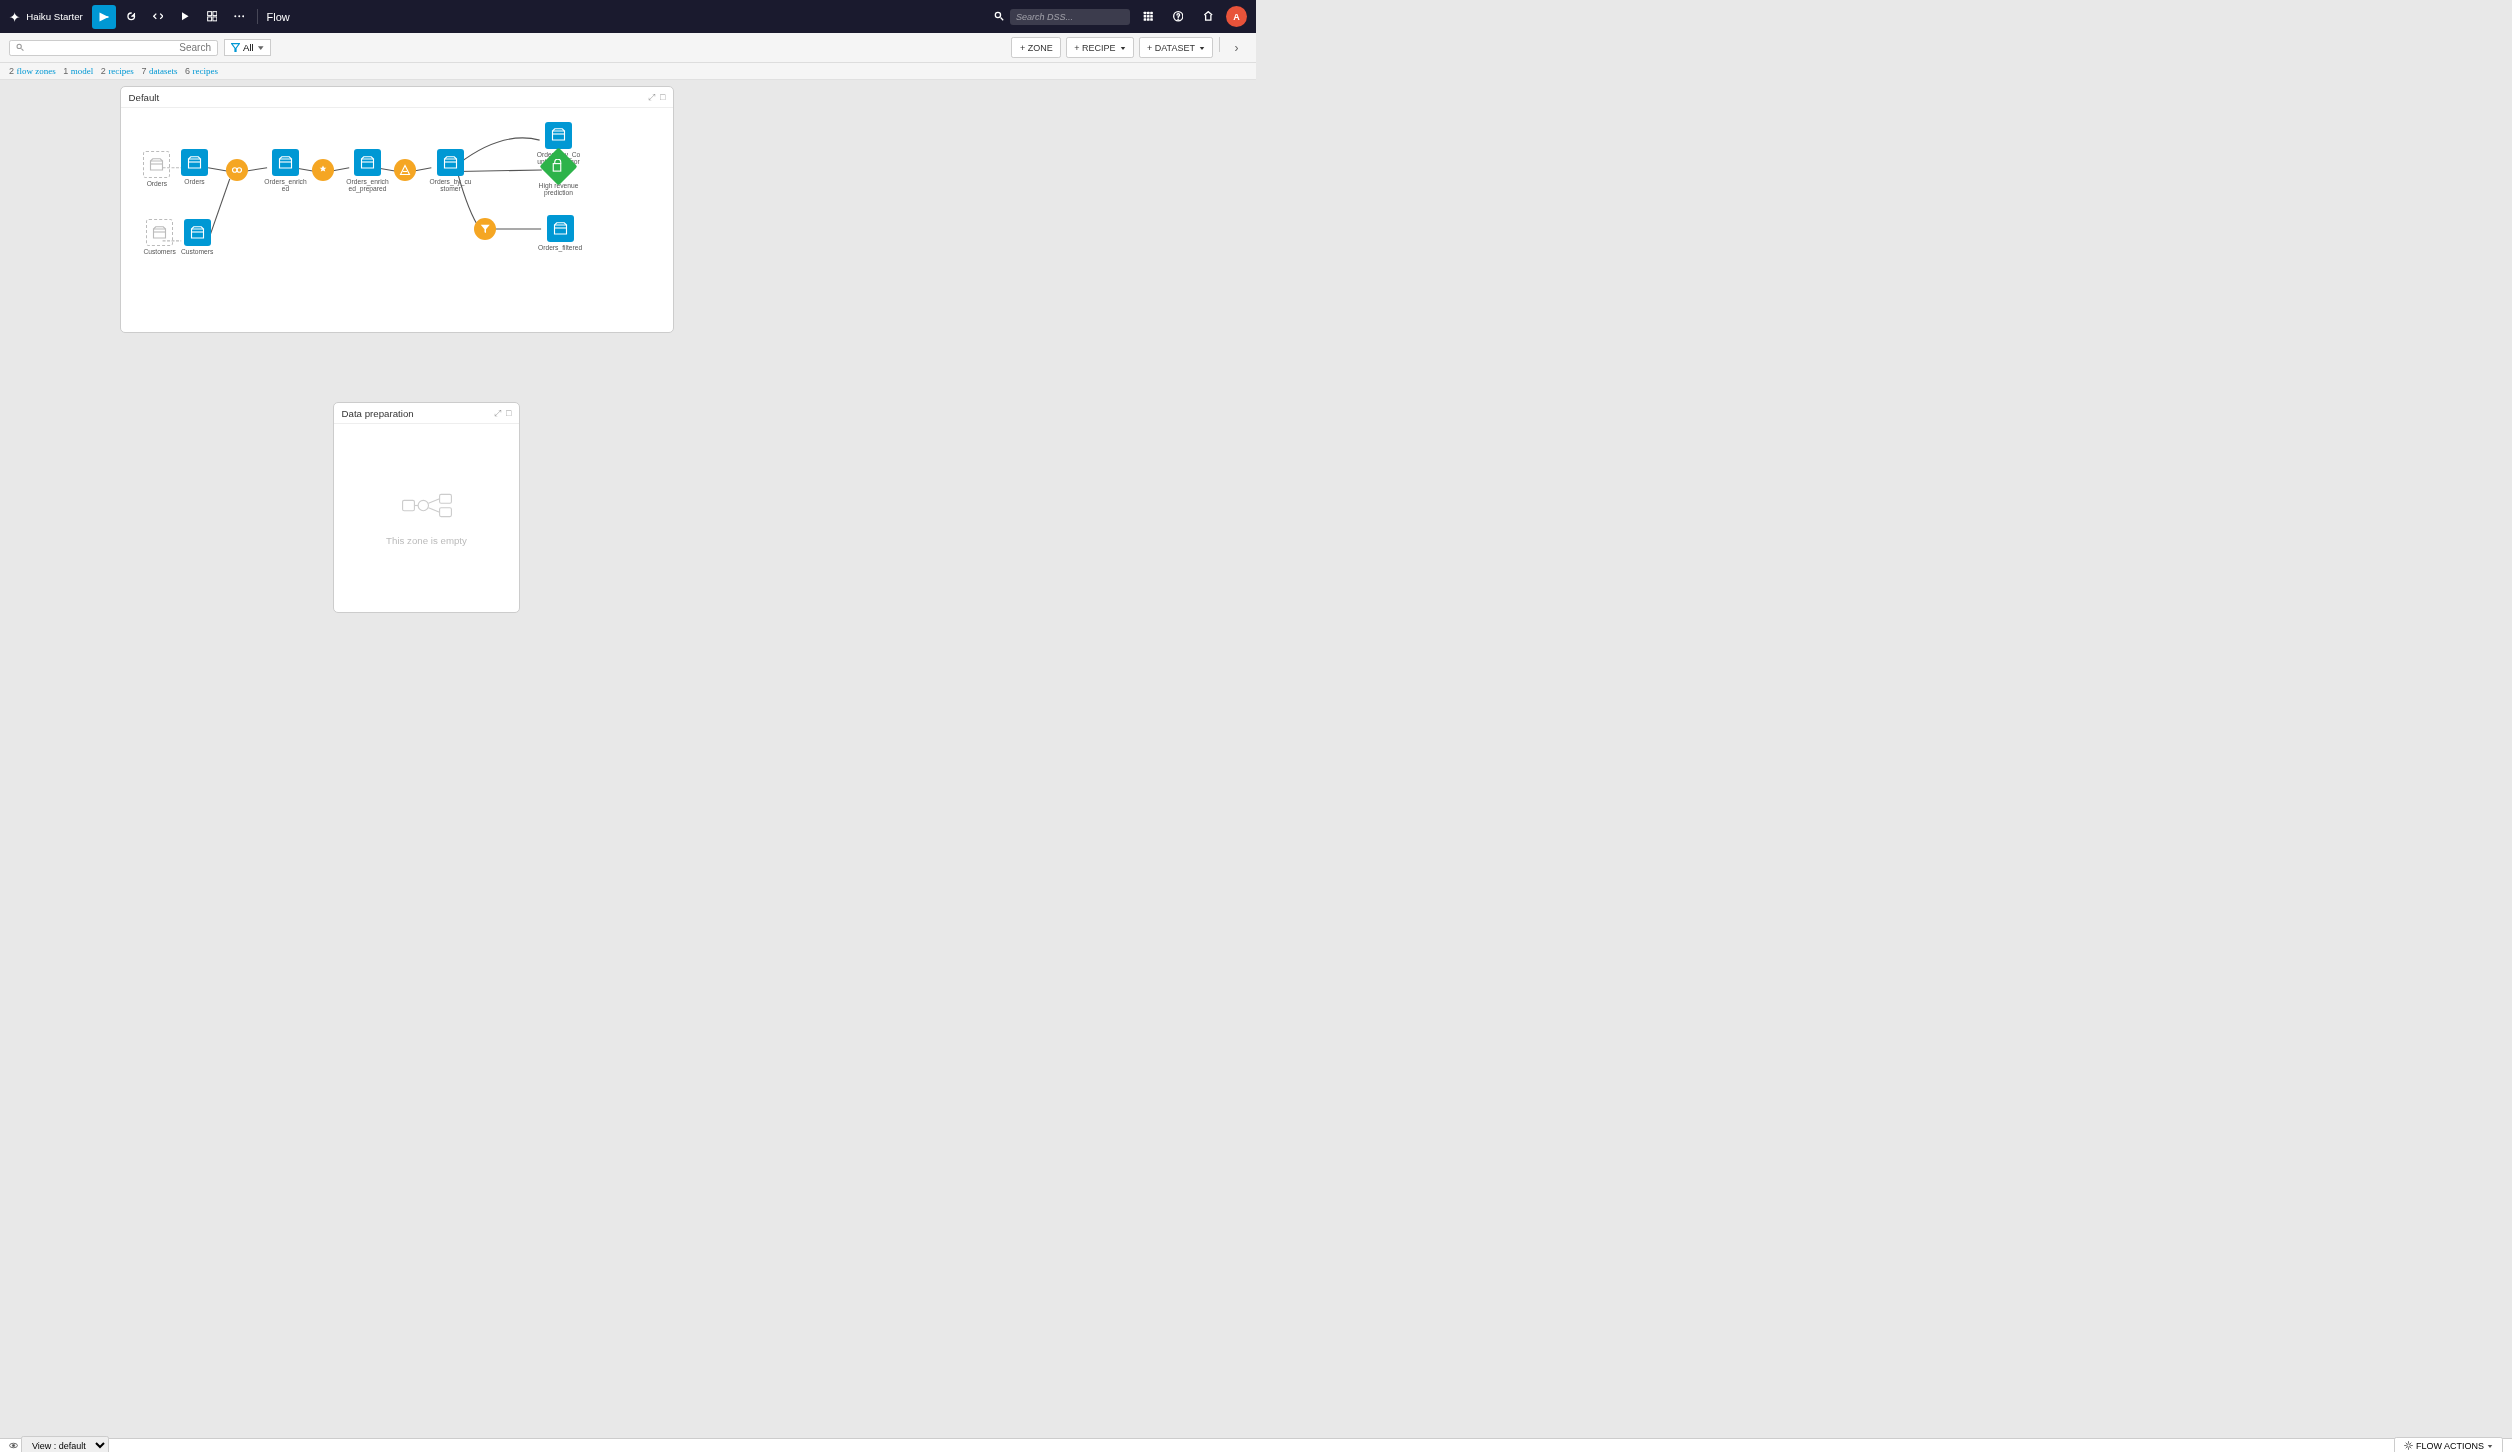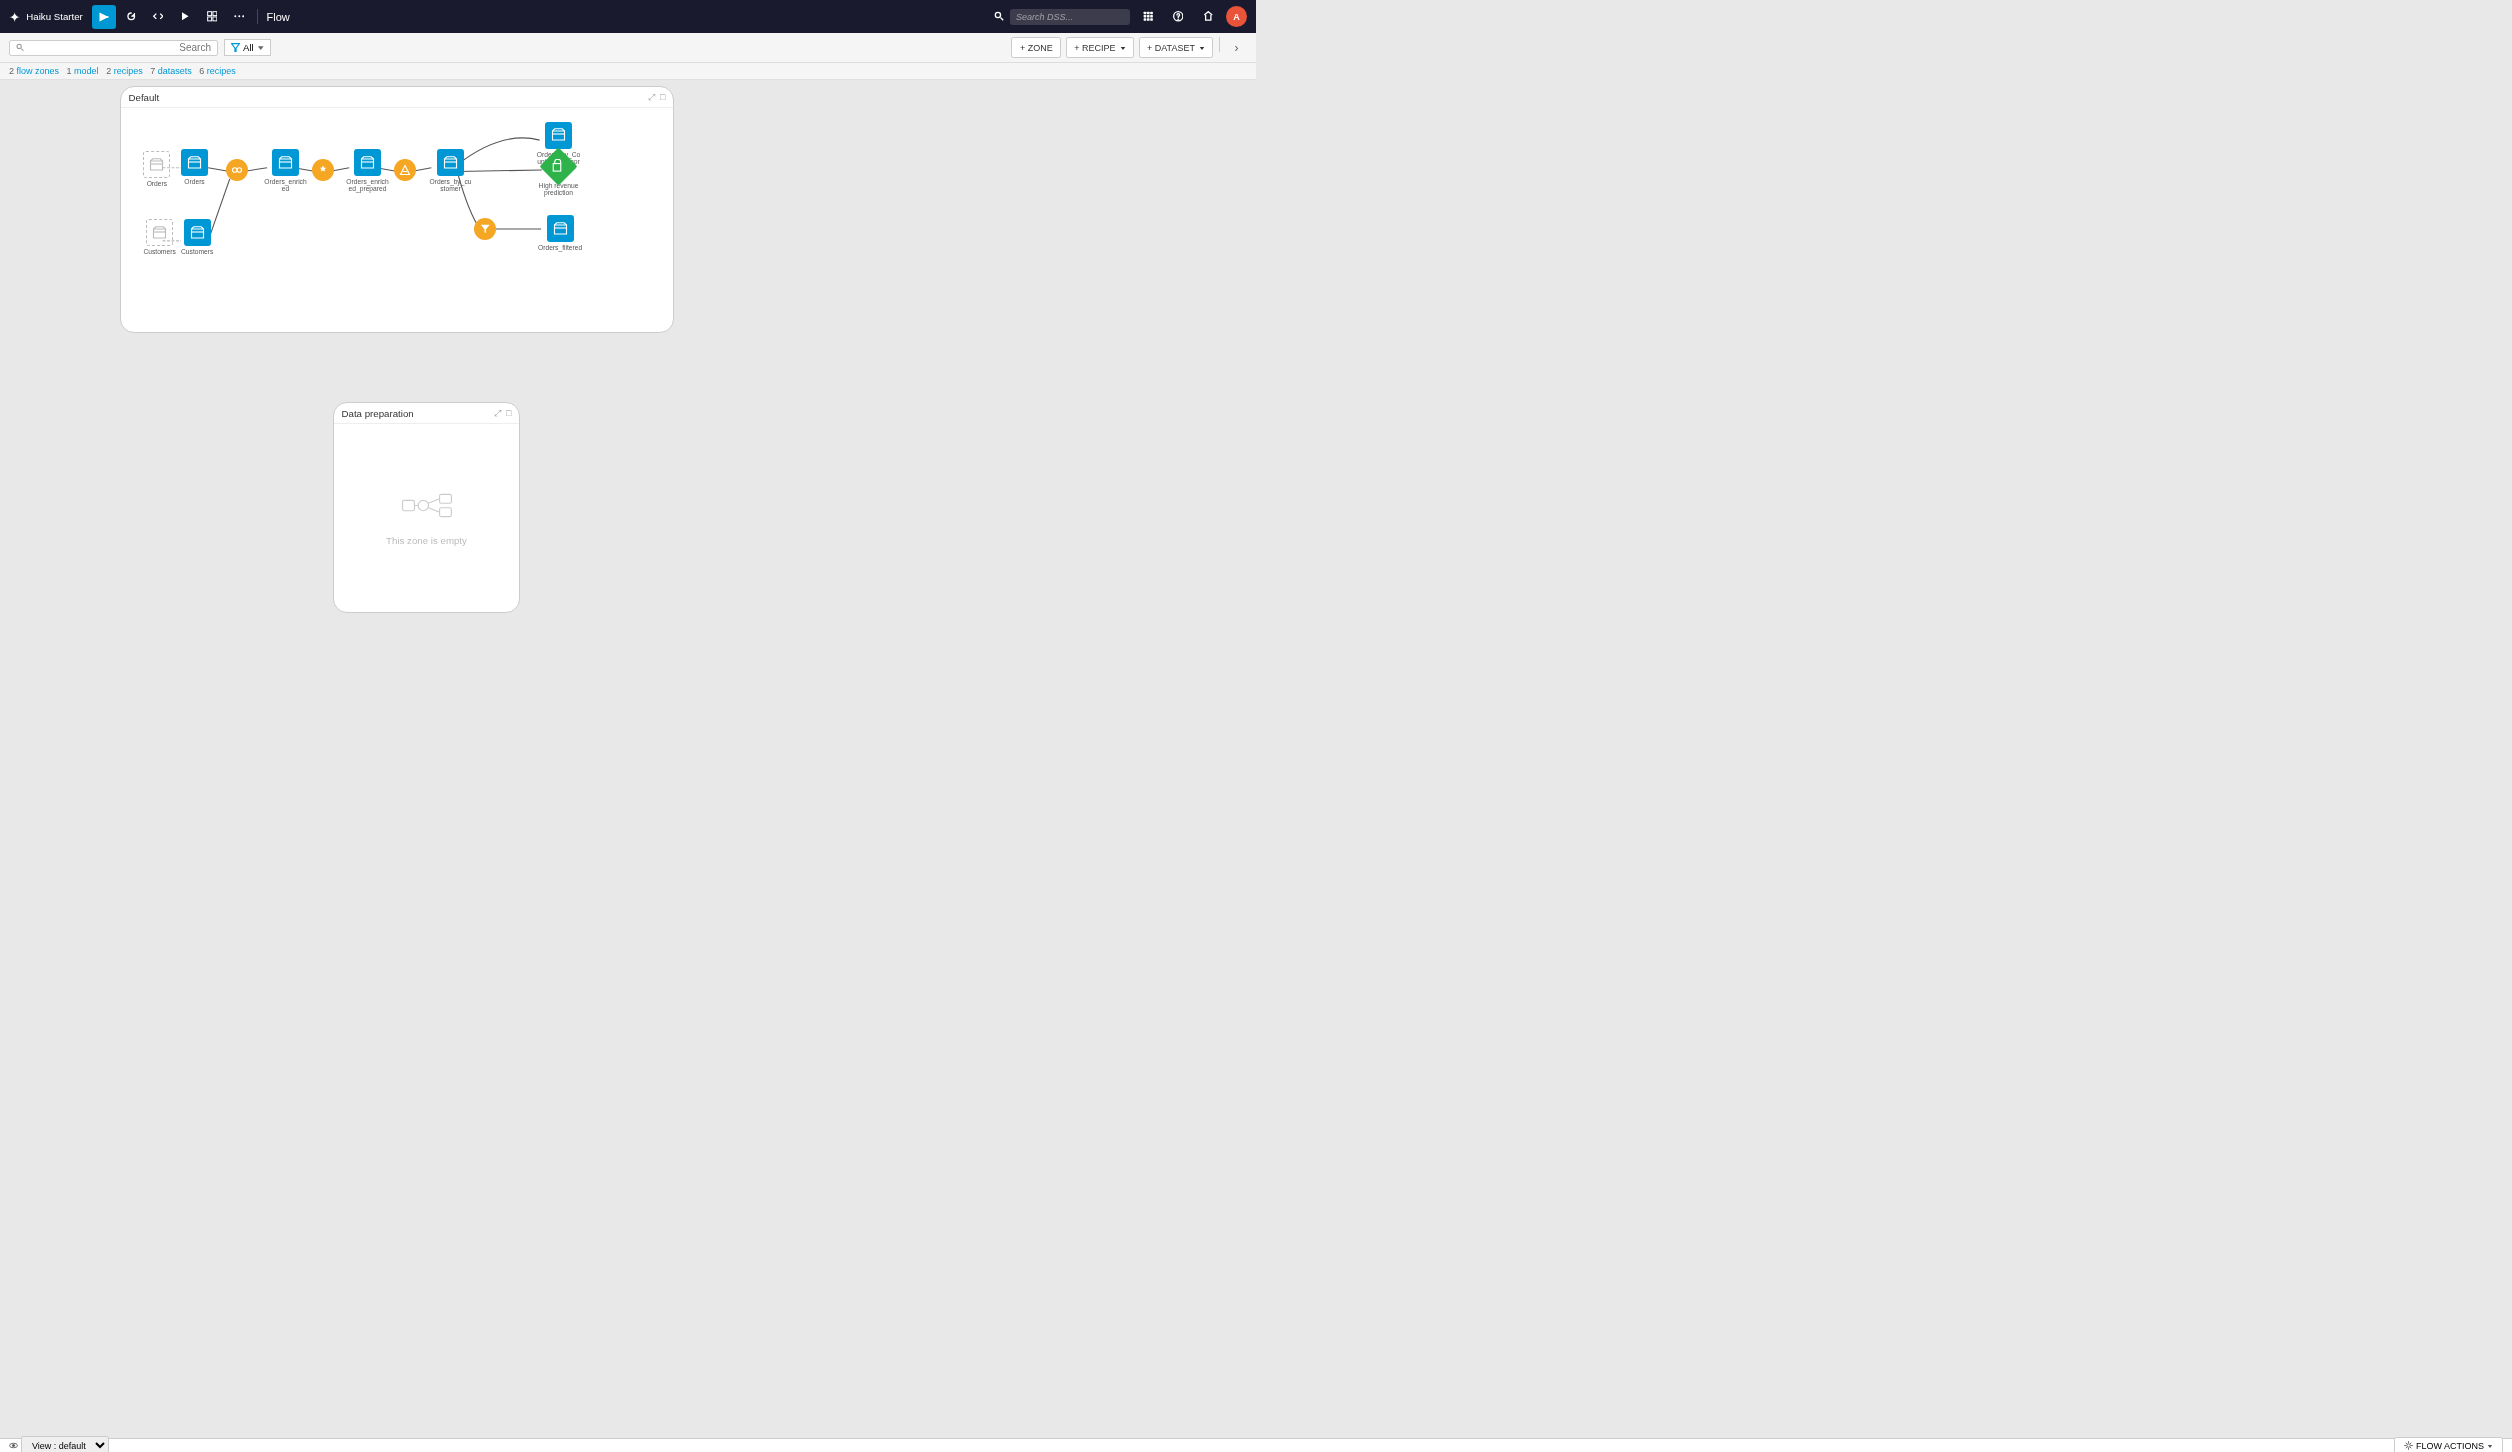--- a/index.html
+++ b/index.html
@@ -111,38 +111,38 @@
       color: #333;
     }
 
     
     .breadcrumb {
       padding: 3px 9px;
       font-size: 9px;
       background: #f5f5f5;
       border-bottom: 0.7px solid #e0e0e0;
     }
-    .breadcrumb a { color: #0098d4; text-decoration: none; cursor: pointer; }
+    .breadcrumb a { color: #0098d4; text-decoration: none; cursor: pointer; font-family: Liberation Serif, serif; }
     .breadcrumb span { color: #666; }
 
     
     .canvas {
       position: relative;
       width: 100%;
       height: calc(726px - 33px - 30px - 18px - 30px);
       overflow: auto;
       background: #e8e8e8;
     }
 
     
     .zone-box {
       position: absolute;
       background: white;
       border: 0.7px solid #ccc;
-      border-radius: 14px;
+      border-radius: 5px;
     }
     .zone-header {
       padding: 4.5px 7.5px;
       font-size: 9.7px;
       font-weight: 500;
       color: #333;
       border-bottom: 0.7px solid #eee;
       display: flex;
       align-items: center;
       justify-content: space-between;

